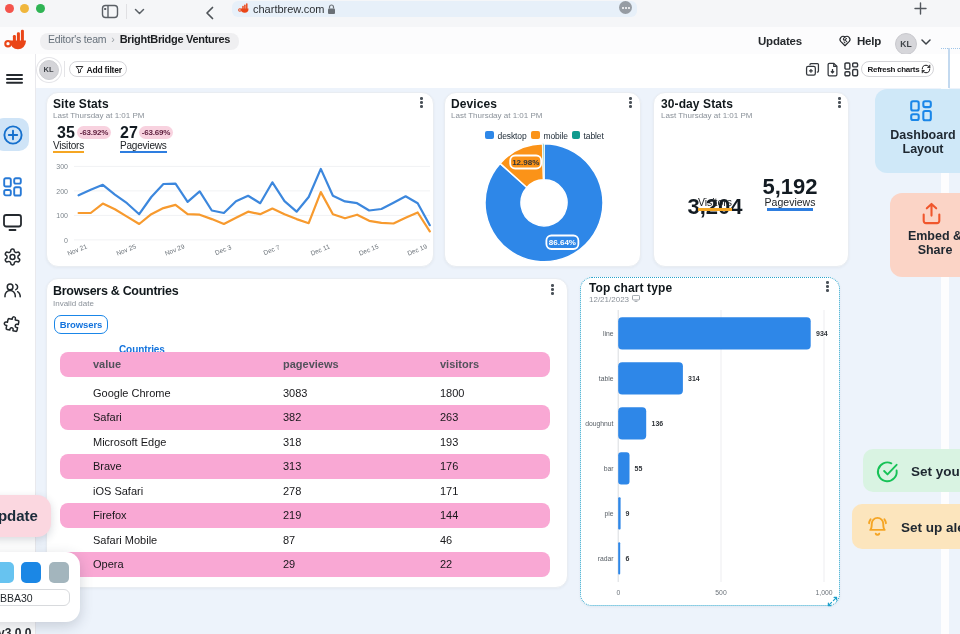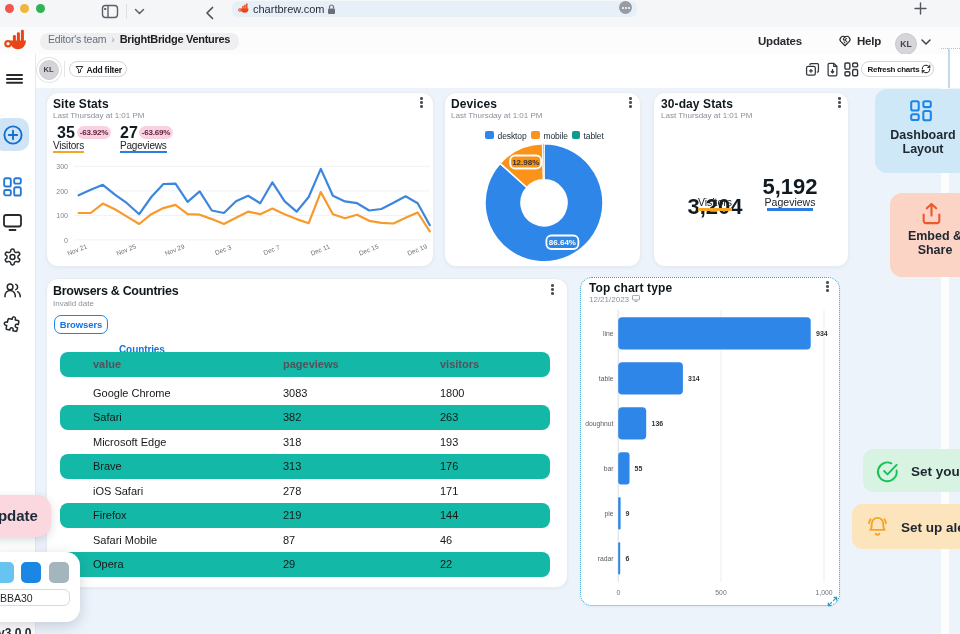--- a/index.html
+++ b/index.html
@@ -25,21 +25,21 @@
   .ctitle{position:absolute;font-size:12px;font-weight:bold;color:#11181c;letter-spacing:.1px;}
   .csub{position:absolute;font-size:8px;color:#8a9199;}
   .dots{position:absolute;width:3px;color:#4b5259;}
   .dots i{display:block;width:2.5px;height:2.5px;border-radius:50%;background:#4b5259;margin:0 0 1.5px 0;}
   .badge{position:absolute;background:#f8d2df;border-radius:9px;font-size:8px;font-weight:bold;letter-spacing:-.2px;
          color:#5d1d3c;display:flex;align-items:center;justify-content:center;}
   .ulbl{position:absolute;font-size:10px;letter-spacing:-.2px;color:#202428;line-height:9px;}
   
   .trow{position:absolute;left:60px;width:490px;height:24.5px;border-radius:8px;font-size:11px;color:#18181b;}
   .trow span{position:absolute;top:50%;transform:translateY(-50%);}
-  .grayrow{background:#14b8a6;}
+  .grayrow{background:#f9a8d4;}
   .c1{left:33px;} .c2{left:223px;} .c3{left:380px;}
   
   .fbtn{position:absolute;border-radius:12px;text-align:center;font-weight:bold;color:#1e2730;}
 </style></head>
 <body>
 
 <div id="chrome" class="abs"></div>
 <div class="abs tl" style="left:5px;background:#f4544c;"></div>
 <div class="abs tl" style="left:20px;background:#f0b63c;"></div>
 <div class="abs tl" style="left:35.5px;background:#2fb454;"></div>

